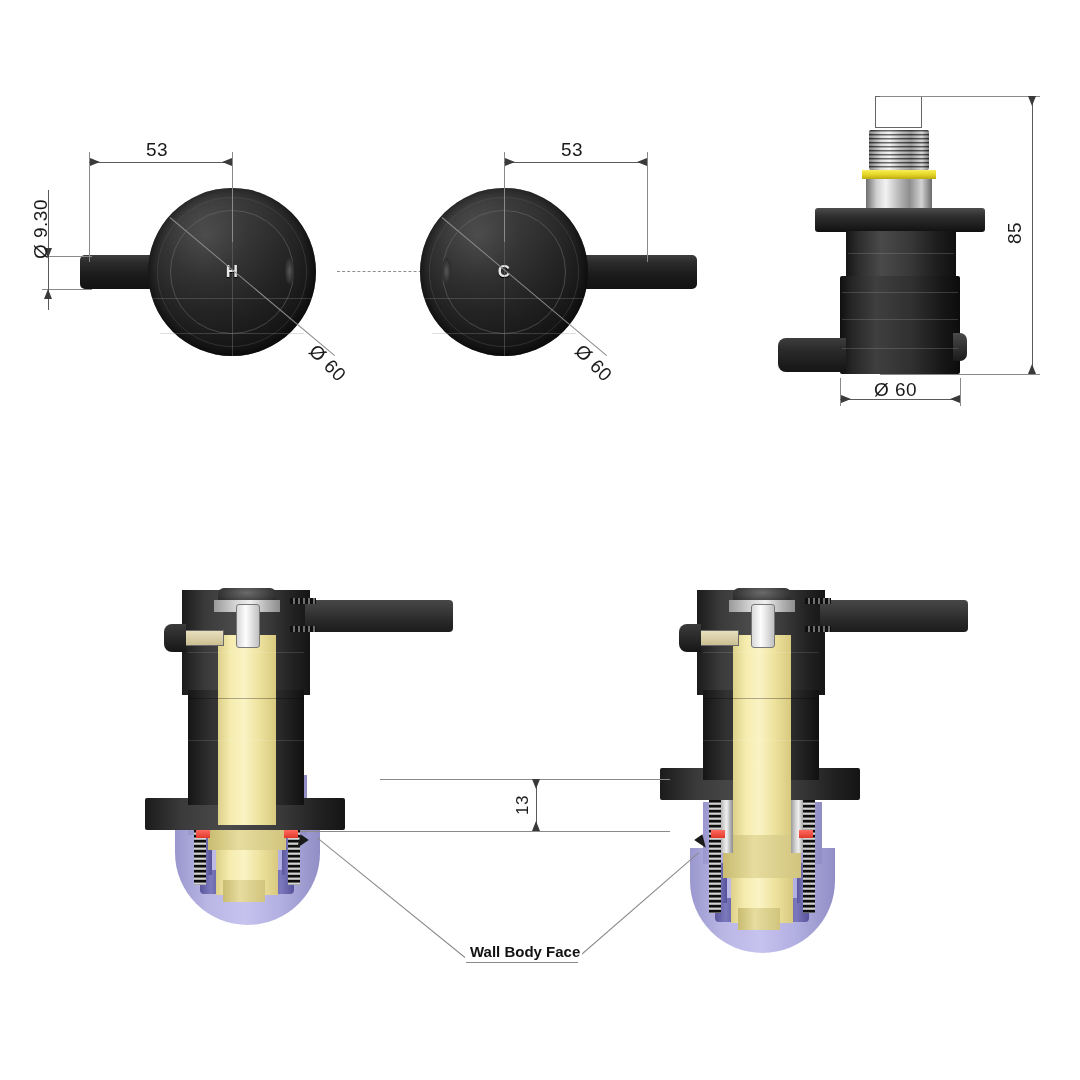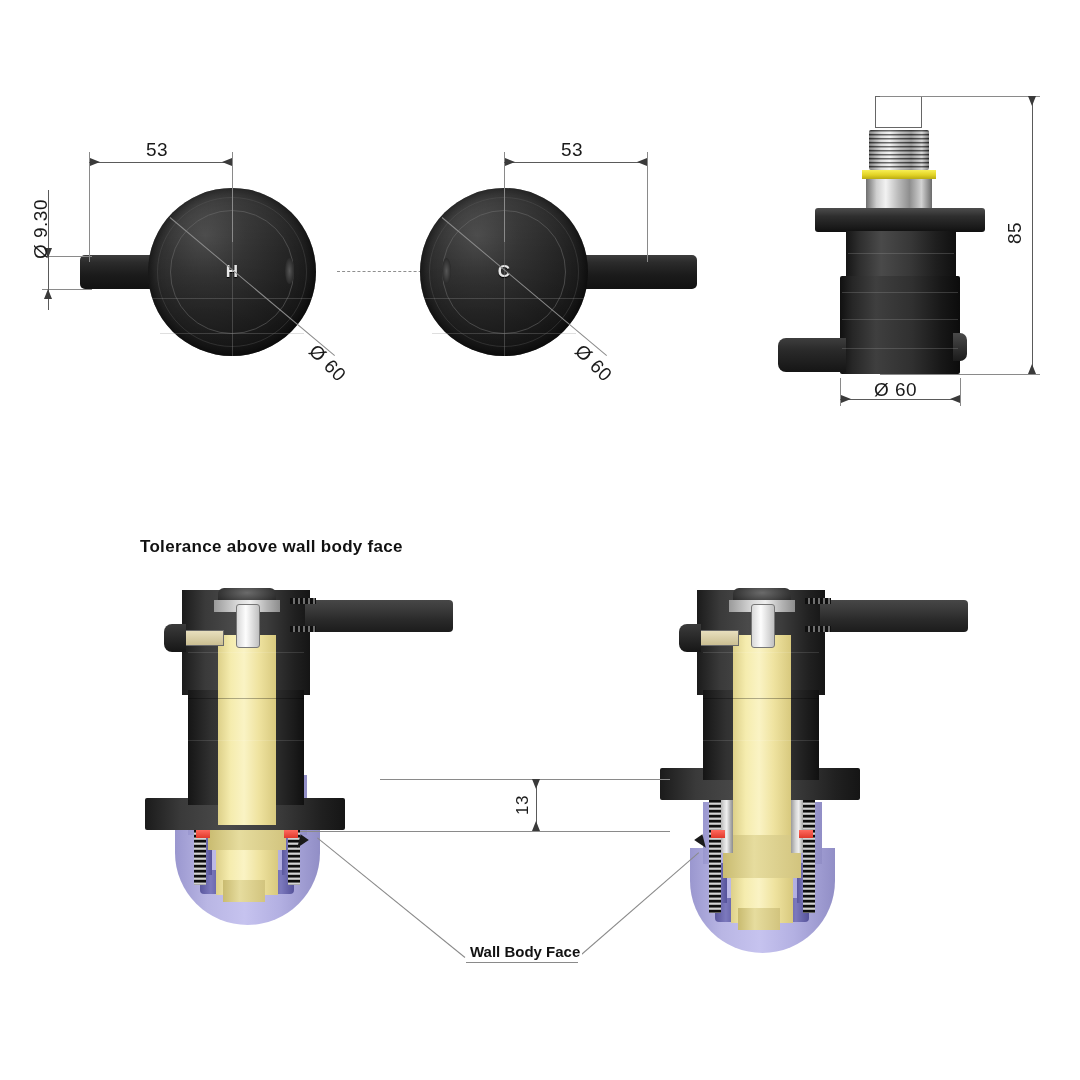--- a/index.html
+++ b/index.html
@@ -234,21 +234,20 @@
 
   <div>
     <div class="extline v" style="left:840px;top:378px;height:28px;"></div>
     <div class="extline v" style="left:960px;top:378px;height:28px;"></div>
     <div class="dimline h" style="left:840px;top:399px;width:120px;"></div>
     <div class="arrow right" style="left:841px;top:395px;"></div>
     <div class="arrow left" style="left:950px;top:395px;"></div>
     <div class="dimtext" style="left:874px;top:379px;">Ø 60</div>
   </div>
 
-  <div class="section-title" style="left:140px;top:537px;">Tolerance above wall body face</div>
 
   <div style="position:absolute;left:140px;top:580px;width:320px;height:400px;">
 
     <div class="sec lav" style="left:35px;top:240px;width:145px;height:105px;border-radius:0 0 74px 74px;"></div>
     <div class="sec lav" style="left:48px;top:195px;width:119px;height:60px;"></div>
     <div class="sec lav-dk" style="left:60px;top:290px;width:24px;height:24px;border-radius:4px;"></div>
     <div class="sec lav-dk" style="left:130px;top:290px;width:24px;height:24px;border-radius:4px;"></div>
     <div class="sec lav-dk" style="left:56px;top:255px;width:16px;height:40px;"></div>
     <div class="sec lav-dk" style="left:142px;top:255px;width:16px;height:40px;"></div>
 

